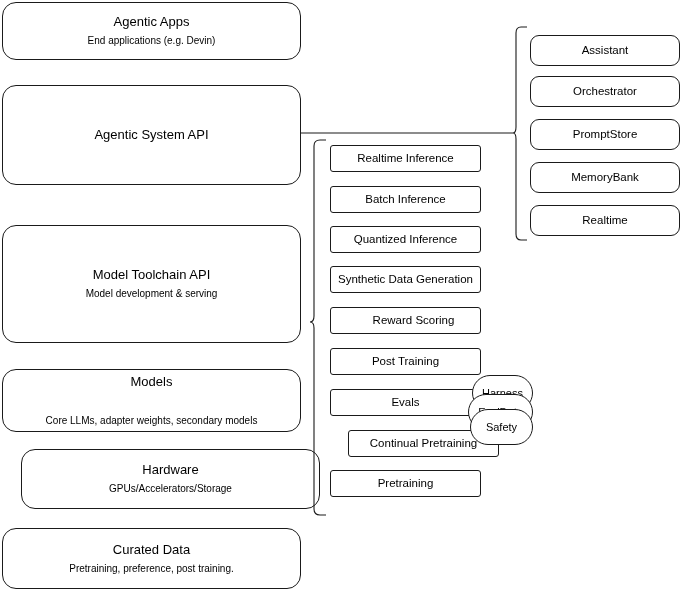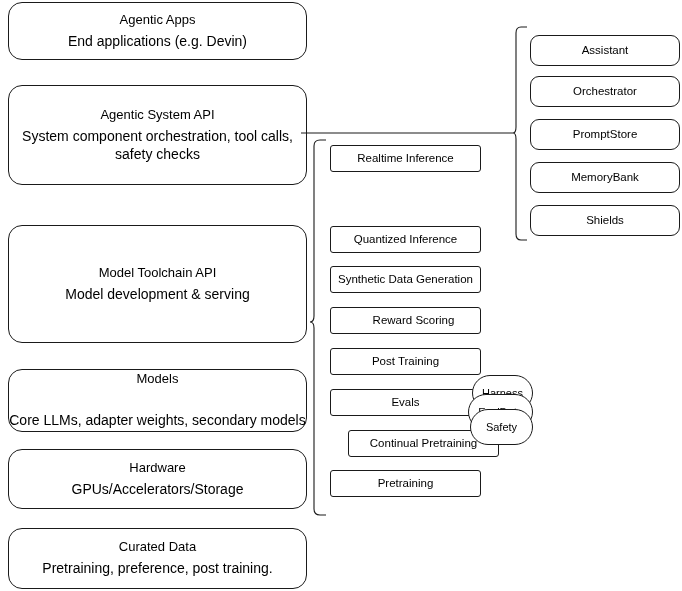--- a/index.html
+++ b/index.html
@@ -31,30 +31,30 @@
     display: flex;
     flex-direction: column;
     align-items: center;
     justify-content: center;
     text-align: center;
     line-height: 1.25;
   }
 
   
   .layer {
-    left: 8px;
+    left: 2px;
     width: 299px;
     border-radius: 14px;
   }
   .layer .title {
     font-size: 13px;
     color: #000;
   }
   .layer .subtitle {
-    font-size: 14px;
+    font-size: 10px;
     color: #000;
     margin-top: 5px;
   }
 
   
   .mid {
     left: 330px;
     width: 151px;
     height: 27px;
     border-radius: 3px;
@@ -106,46 +106,48 @@
 
 <div id="canvas">
 
   <div class="box layer" style="top:2px; height:58px;">
     <div class="title">Agentic Apps</div>
     <div class="subtitle">End applications (e.g. Devin)</div>
   </div>
 
   <div class="box layer" style="top:85px; height:100px;">
     <div class="title">Agentic System API</div>
-    <div class="subtitle">System component orchestration, tool calls, safety checks</div>
   </div>
 
   <div class="box layer" style="top:225px; height:118px;text-align:right;">
     <div class="title">Model Toolchain API</div>
     <div class="subtitle">Model development &amp; serving</div>
   </div>
 
   <div class="box layer" style="top:369px; height:63px;gap:20px;">
     <div class="title">Models</div>
     <div class="subtitle">Core LLMs, adapter weights, secondary models</div>
   </div>
 
-  <div class="box layer" style="top:449px; height:60px;">
+  <div class="box layer" style="top:449px; height:60px;margin-left:19px;">
     <div class="title">Hardware</div>
     <div class="subtitle">GPUs/Accelerators/Storage</div>
   </div>
 
   <div class="box layer" style="top:528px; height:61px;">
     <div class="title">Curated Data</div>
     <div class="subtitle">Pretraining, preference, post training.</div>
   </div>
 
   <div class="box mid" style="top:145px;">
     <span>Realtime Inference</span>
   </div>
+  <div class="box mid" style="top:186px;">
+    <span>Batch Inference</span>
+  </div>
   <div class="box mid" style="top:226px;">
     <span>Quantized Inference</span>
   </div>
   <div class="box mid" style="top:266px;">
     <span>Synthetic Data Generation</span>
   </div>
   <div class="box mid" style="top:307px;padding-left:16px;">
     <span>Reward Scoring</span>
   </div>
   <div class="box mid" style="top:348px;">
@@ -177,21 +179,21 @@
   <div class="box rgt" style="top:76px;">
     <span>Orchestrator</span>
   </div>
   <div class="box rgt" style="top:119px;">
     <span>PromptStore</span>
   </div>
   <div class="box rgt" style="top:162px;">
     <span>MemoryBank</span>
   </div>
   <div class="box rgt" style="top:205px;">
-    <span>Shields</span>
+    <span>Realtime</span>
   </div>
 
   <svg id="links" viewBox="0 0 682 591">
 
     <line x1="301" y1="133" x2="513" y2="133"></line>
 
     <path d="M 527,27
              L 521,27
              Q 516,27 516,33
              L 516,127

